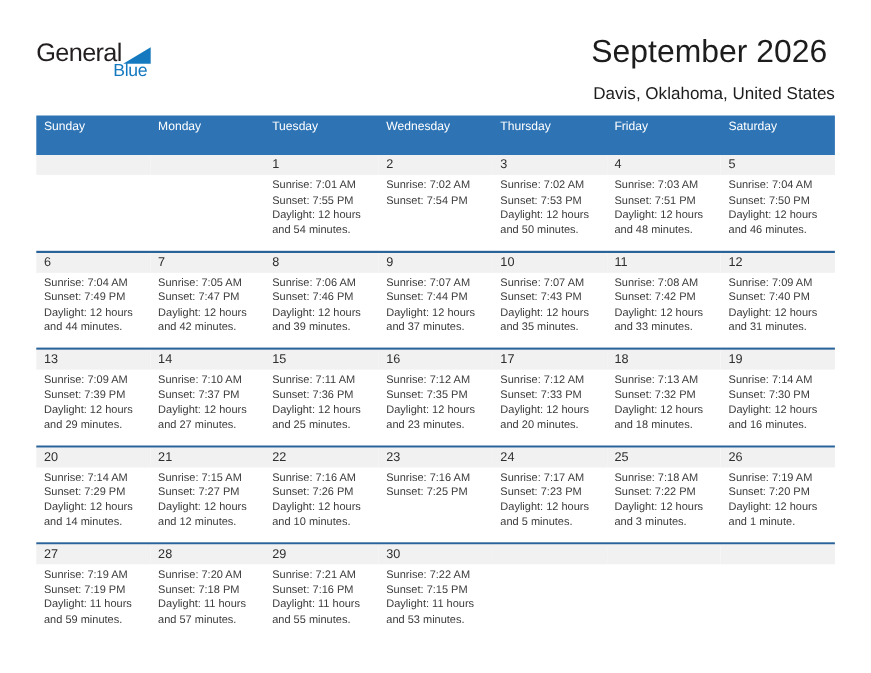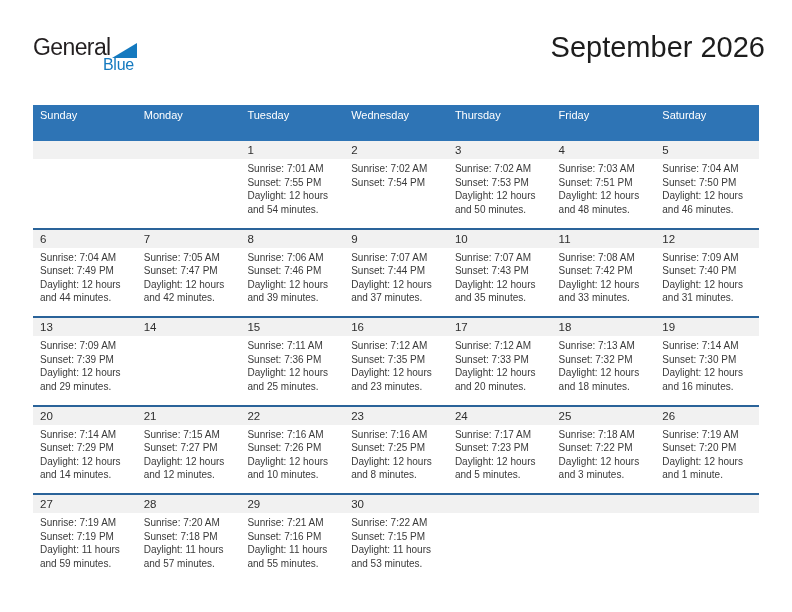--- a/index.html
+++ b/index.html
@@ -7,21 +7,21 @@
     position:relative;width:792px;height:612px;background:#ffffff;
     font-family:"Liberation Sans",sans-serif;overflow:hidden;
   }
   
   .logo{position:absolute;left:33px;top:36px;line-height:1;}
   .logo-top{display:flex;align-items:flex-end;text-align:right;}
   .logo-general{font-size:23px;color:#231f20;letter-spacing:-0.6px;}
   .logo-tri{width:0;height:0;border-bottom:15px solid var(--logo-blue);border-left:25px solid transparent;margin-left:1px;margin-bottom:1px;}
   .logo-blue-text{font-size:16px;color:var(--logo-blue);margin-left:70px;margin-top:-2px;letter-spacing:-0.3px;}
   
-  .title{position:absolute;top:31px;right:27px;font-size:29px;color:#1d1d1d;}
+  .title{position:absolute;top:31px;right:40px;font-size:29px;color:#1d1d1d;}
   .subtitle{position:absolute;top:77px;right:33px;font-size:15.5px;color:#1d1d1d;}
   
   .calendar{position:absolute;left:33px;top:105px;width:726px;}
   .weekday-row{display:flex;background:var(--header-bg);height:36px;}
   .weekday-cell{flex:1;color:#ffffff;font-size:11px;line-height:20px;padding-left:7px;overflow:hidden;white-space:nowrap;}
   .week-row{display:flex;min-height:86.5px;border-top:2px solid var(--divider);}
   .week-row.first{border-top:none;}
   .cell{flex:1;display:flex;flex-direction:column;min-width:0;}
   .band{height:18px;background:var(--band);font-size:11.5px;line-height:18px;padding-left:7px;color:#2e2e2e;}
   .details{padding:3px 7px 0 7px;font-size:10px;line-height:13.5px;color:#3a3a3a;}
@@ -33,20 +33,21 @@
 <div class="page" style="--header-bg: #2e74b5; --divider: #2a6399; --band: #f1f1f1; --logo-blue: #1479bf;">
   <div class="logo">
     <div class="logo-top">
       <span class="logo-general">General</span>
       <span class="logo-tri"></span>
     </div>
     <div class="logo-blue-text">Blue</div>
   </div>
 
   <div class="title">September 2026</div>
+  <div class="subtitle">Davis, Oklahoma, United States</div>
 
   <div class="calendar">
     <div class="weekday-row">
         <div class="weekday-cell">Sunday</div>
         <div class="weekday-cell">Monday</div>
         <div class="weekday-cell">Tuesday</div>
         <div class="weekday-cell">Wednesday</div>
         <div class="weekday-cell">Thursday</div>
         <div class="weekday-cell">Friday</div>
         <div class="weekday-cell">Saturday</div>
@@ -161,20 +162,25 @@
           <div class="cell">
             <div class="band">13</div>
             <div class="details">
               <div>Sunrise: 7:09 AM</div>
               <div>Sunset: 7:39 PM</div>
               <div>Daylight: 12 hours and 29 minutes.</div>
             </div>
           </div>
           <div class="cell">
             <div class="band">14</div>
+            <div class="details">
+              <div>Sunrise: 7:10 AM</div>
+              <div>Sunset: 7:37 PM</div>
+              <div>Daylight: 12 hours and 27 minutes.</div>
+            </div>
           </div>
           <div class="cell">
             <div class="band">15</div>
             <div class="details">
               <div>Sunrise: 7:11 AM</div>
               <div>Sunset: 7:36 PM</div>
               <div>Daylight: 12 hours and 25 minutes.</div>
             </div>
           </div>
           <div class="cell">
@@ -233,21 +239,20 @@
               <div>Sunrise: 7:16 AM</div>
               <div>Sunset: 7:26 PM</div>
               <div>Daylight: 12 hours and 10 minutes.</div>
             </div>
           </div>
           <div class="cell">
             <div class="band">23</div>
             <div class="details">
               <div>Sunrise: 7:16 AM</div>
               <div>Sunset: 7:25 PM</div>
-              <div>Daylight: 12 hours and 8 minutes.</div>
             </div>
           </div>
           <div class="cell">
             <div class="band">24</div>
             <div class="details">
               <div>Sunrise: 7:17 AM</div>
               <div>Sunset: 7:23 PM</div>
               <div>Daylight: 12 hours and 5 minutes.</div>
             </div>
           </div>

